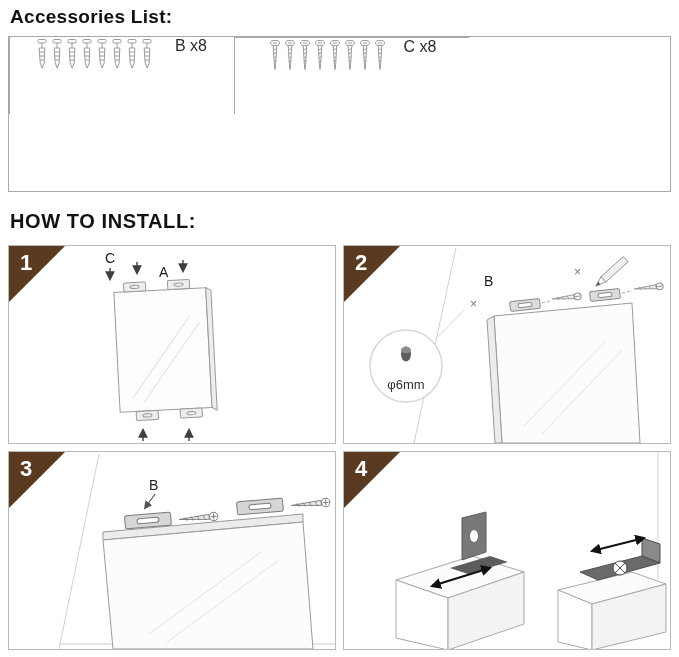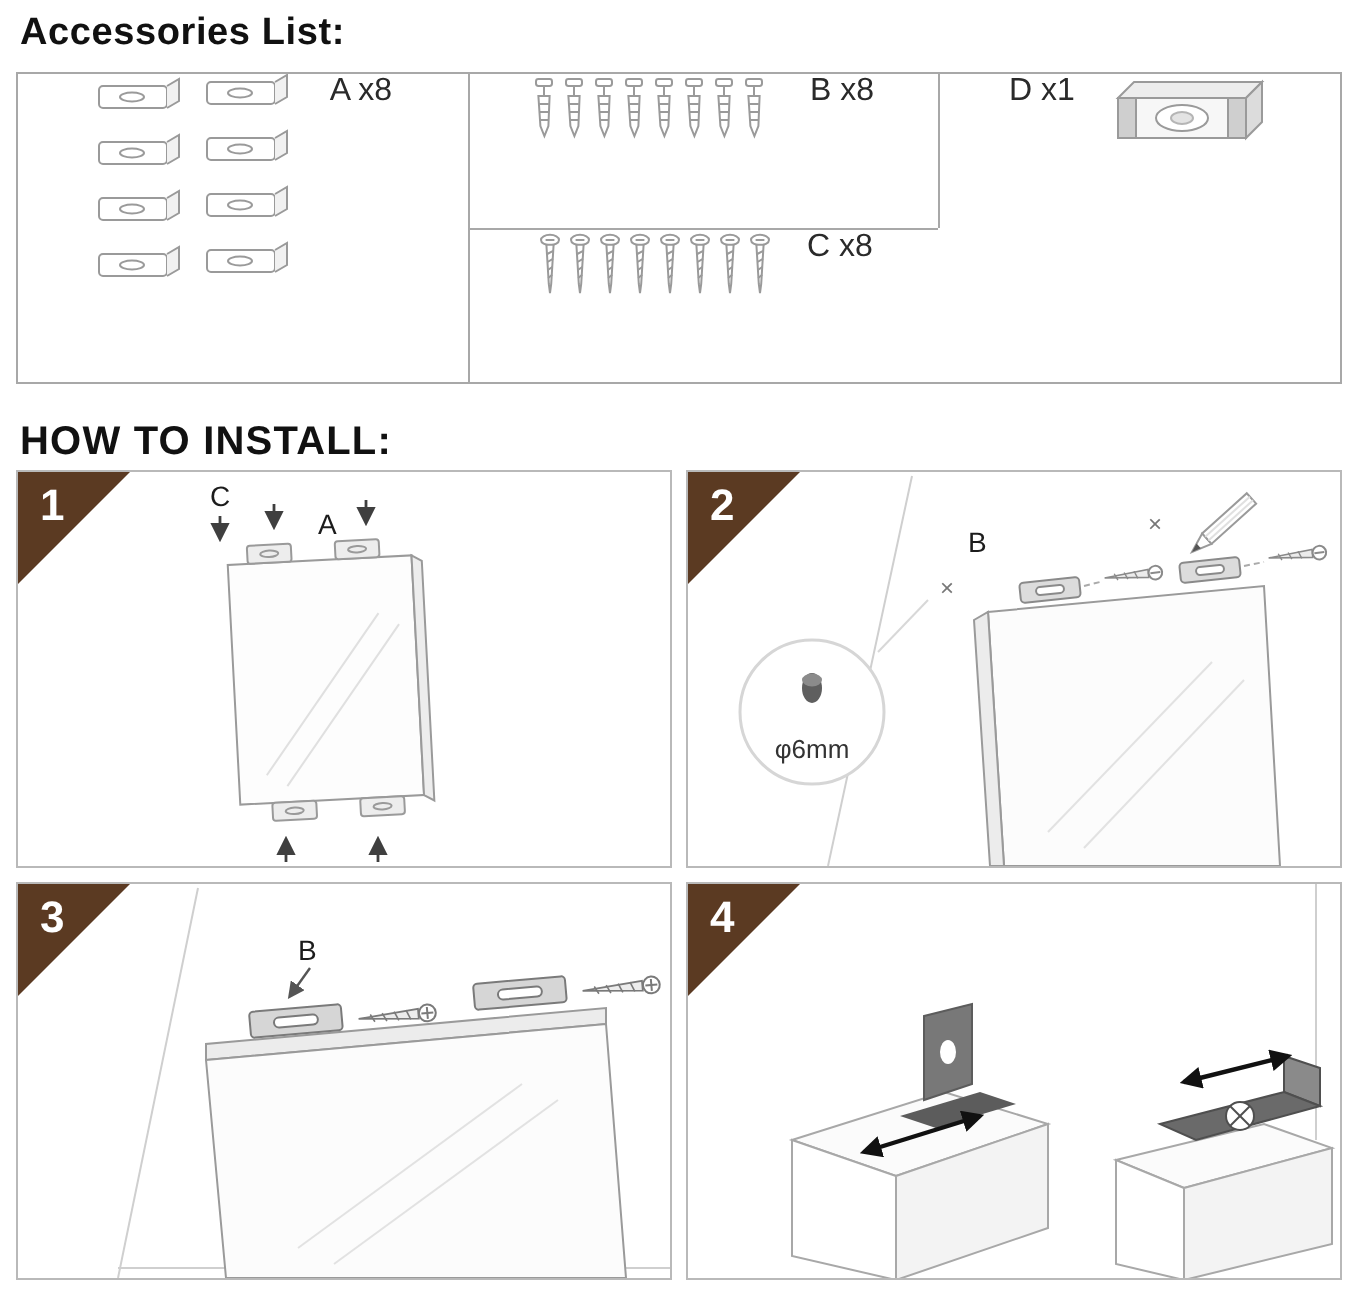--- a/index.html
+++ b/index.html
@@ -10,58 +10,38 @@
   .acc-title { font-size:19px; font-weight:600; letter-spacing:.3px; margin:2px 0 8px 2px; color:#111; }
 
   .acc-table { display:grid; grid-template-columns:225px 235px 1fr; grid-template-rows:77px 77px;
     border:1px solid #a8a8a8; width:663px; }
   .acc-cell { display:flex; justify-content:center; gap:14px; overflow:hidden; }
   .cell-a { grid-row:span 2; }
   .cell-b,.cell-c,.cell-d,.cell-e { border-left:1px solid #a8a8a8; }
   .cell-c,.cell-e { border-top:1px solid #a8a8a8;gap:12px; }
   .acc-label { font-size:16px; color:#2a2a2a; white-space:nowrap; }
 
-  .install-title { font-size:20px; font-weight:700; letter-spacing:.6px; margin:18px 0 2px 2px; color:#111; }
+  .install-title { font-size:20px; font-weight:700; letter-spacing:.6px; margin:18px 0 12px 2px; color:#111; }
 
   .steps { display:grid; grid-template-columns:1fr 1fr; grid-template-rows:199px 199px; gap:7px; width:663px; }
   .step { position:relative; border:1px solid #b9b9b9; background:#fff; overflow:hidden; }
   .step .art { position:absolute; inset:0; width:100%; height:100%; display:block; }
   .corner { position:absolute; top:0; left:0; width:0; height:0;
     border-top:56px solid #5b3a22; border-right:56px solid transparent; }
   .step-num { position:absolute; top:4px; left:11px; color:#fff; font-size:22px; font-weight:700; }
 </style>
 </head>
 <body>
 
 <div class="page">
 
   <div class="acc-title">Accessories List:</div>
 
   <div class="acc-table">
 
-    <div class="acc-cell cell-a">
-      <svg width="104" height="116" viewBox="0 0 104 116">
-        <defs>
-          <g id="brkA">
-            <rect x="0.5" y="4" width="34" height="11" rx="2" fill="#fff" stroke="#9a9a9a"></rect>
-            <ellipse cx="17" cy="9.5" rx="6" ry="2.2" fill="none" stroke="#9a9a9a"></ellipse>
-            <path d="M34.5,4 l6,-3.5 l0,11 l-6,3.5" fill="#f1f1f1" stroke="#9a9a9a"></path>
-          </g>
-        </defs>
-        <use href="#brkA" x="2" y="2"></use>
-          <use href="#brkA" x="56" y="0"></use>
-        <use href="#brkA" x="2" y="30"></use>
-          <use href="#brkA" x="56" y="28"></use>
-        <use href="#brkA" x="2" y="58"></use>
-          <use href="#brkA" x="56" y="56"></use>
-        <use href="#brkA" x="2" y="86"></use>
-          <use href="#brkA" x="56" y="84"></use>
-      </svg>
-      <span class="acc-label">A x8</span>
-    </div>
 
     <div class="acc-cell cell-b">
       <svg width="124" height="34" viewBox="0 0 124 34">
         <defs>
           <g id="plugB">
             <rect x="1" y="0.5" width="8" height="3.5" rx="1.2" fill="#fff" stroke="#9a9a9a"></rect>
             <line x1="5" y1="4" x2="5" y2="9" stroke="#9a9a9a"></line>
             <path d="M2.2,9 h5.6 l-0.6,15 l-2,5 l-2,-5 z" fill="#fff" stroke="#9a9a9a"></path>
             <line x1="2.6" y1="13" x2="7.4" y2="13" stroke="#9a9a9a"></line>
             <line x1="2.8" y1="17" x2="7.2" y2="17" stroke="#9a9a9a"></line>
@@ -73,32 +53,20 @@
           <use href="#plugB" x="30" y="2"></use>
           <use href="#plugB" x="45" y="2"></use>
         <use href="#plugB" x="60" y="2"></use>
           <use href="#plugB" x="75" y="2"></use>
           <use href="#plugB" x="90" y="2"></use>
           <use href="#plugB" x="105" y="2"></use>
       </svg>
       <span class="acc-label">B x8</span>
     </div>
 
-    <div class="acc-cell cell-d">
-      <span class="acc-label">D x1</span>
-      <svg width="84" height="42" viewBox="0 0 84 42">
-        <polygon points="8,12 16,4 80,4 72,12" fill="#ededed" stroke="#9a9a9a"></polygon>
-        <rect x="8" y="12" width="64" height="20" fill="#f7f7f7" stroke="#9a9a9a"></rect>
-        <polygon points="72,12 80,4 80,24 72,32" fill="#dcdcdc" stroke="#9a9a9a"></polygon>
-        <rect x="8" y="12" width="9" height="20" fill="#cfcfcf" stroke="#9a9a9a"></rect>
-        <rect x="63" y="12" width="9" height="20" fill="#cfcfcf" stroke="#9a9a9a"></rect>
-        <ellipse cx="40" cy="22" rx="13" ry="6.5" fill="#fff" stroke="#9a9a9a"></ellipse>
-        <ellipse cx="40" cy="22" rx="5.5" ry="3" fill="#e3e3e3" stroke="#b5b5b5"></ellipse>
-      </svg>
-    </div>
 
     <div class="acc-cell cell-c">
       <svg width="124" height="34" viewBox="0 0 124 34">
         <defs>
           <g id="scrC">
             <ellipse cx="5" cy="3" rx="4.5" ry="2.6" fill="#fff" stroke="#9a9a9a"></ellipse>
             <line x1="2.8" y1="3" x2="7.2" y2="3" stroke="#9a9a9a"></line>
             <path d="M3.2,5.4 L6.8,5.4 L5.6,25 L5,29.5 L4.4,25 Z" fill="#fff" stroke="#9a9a9a"></path>
             <line x1="3.6" y1="10" x2="6.6" y2="8.4" stroke="#9a9a9a"></line>
             <line x1="3.7" y1="14" x2="6.5" y2="12.4" stroke="#9a9a9a"></line>

